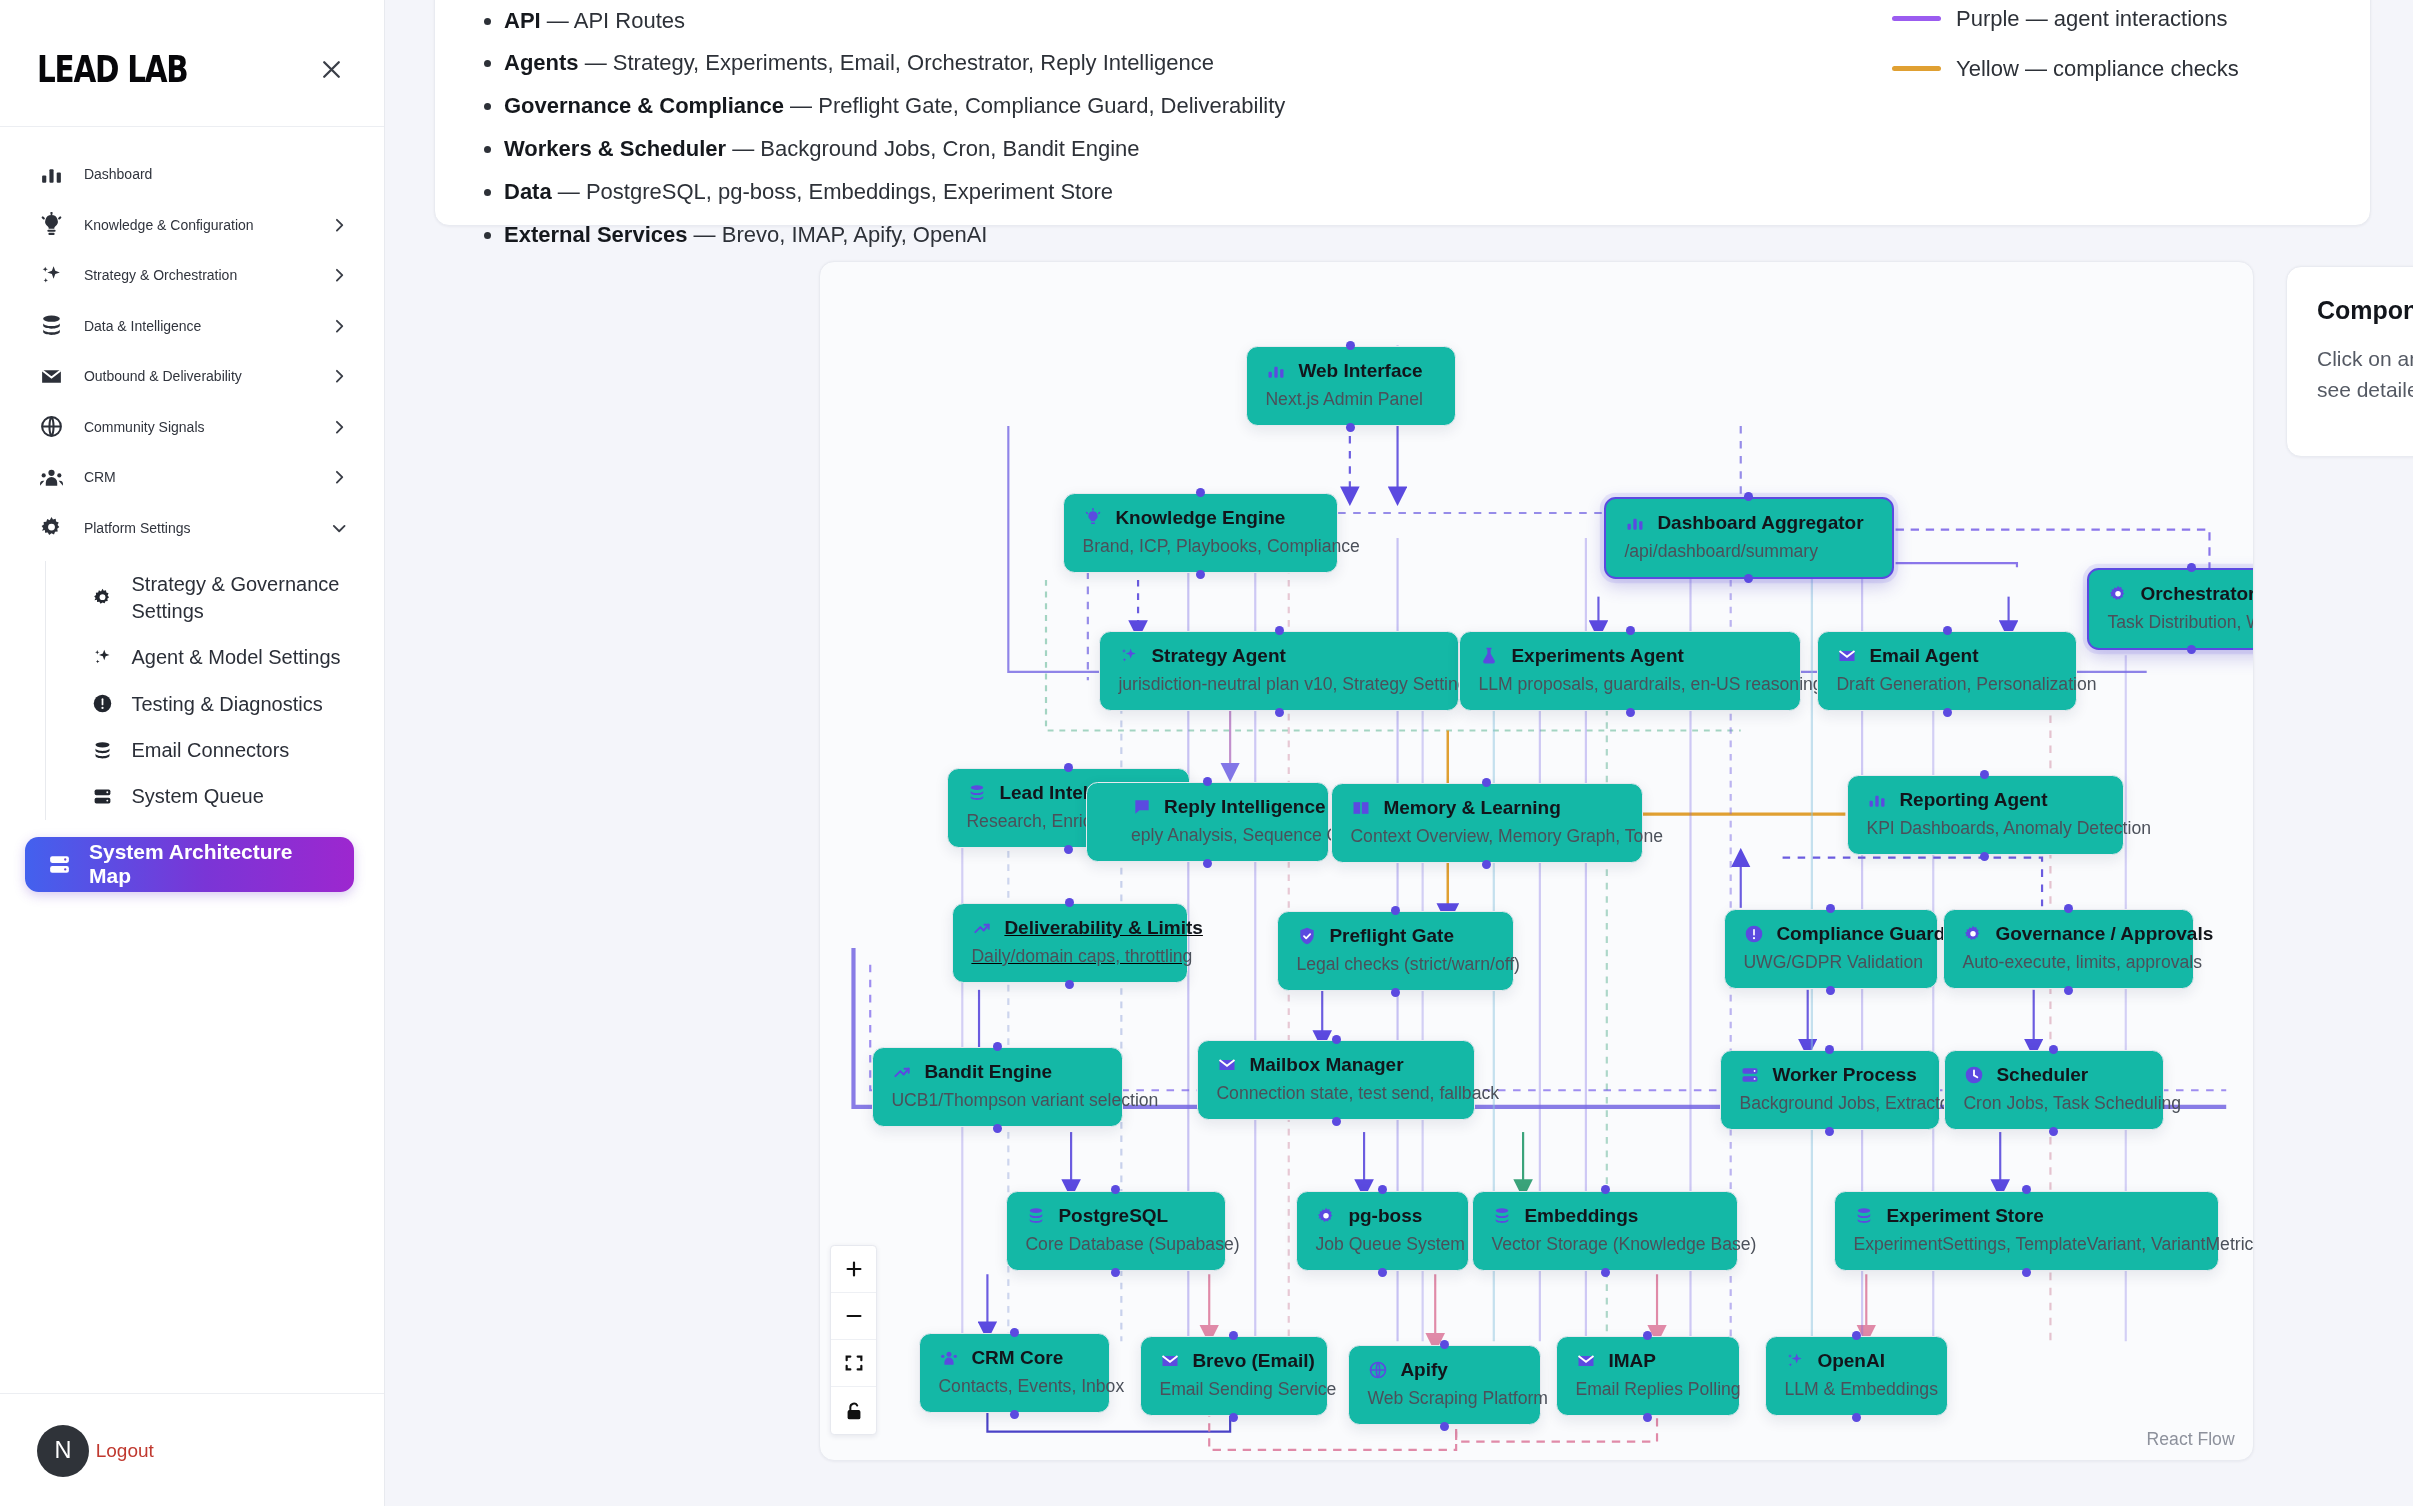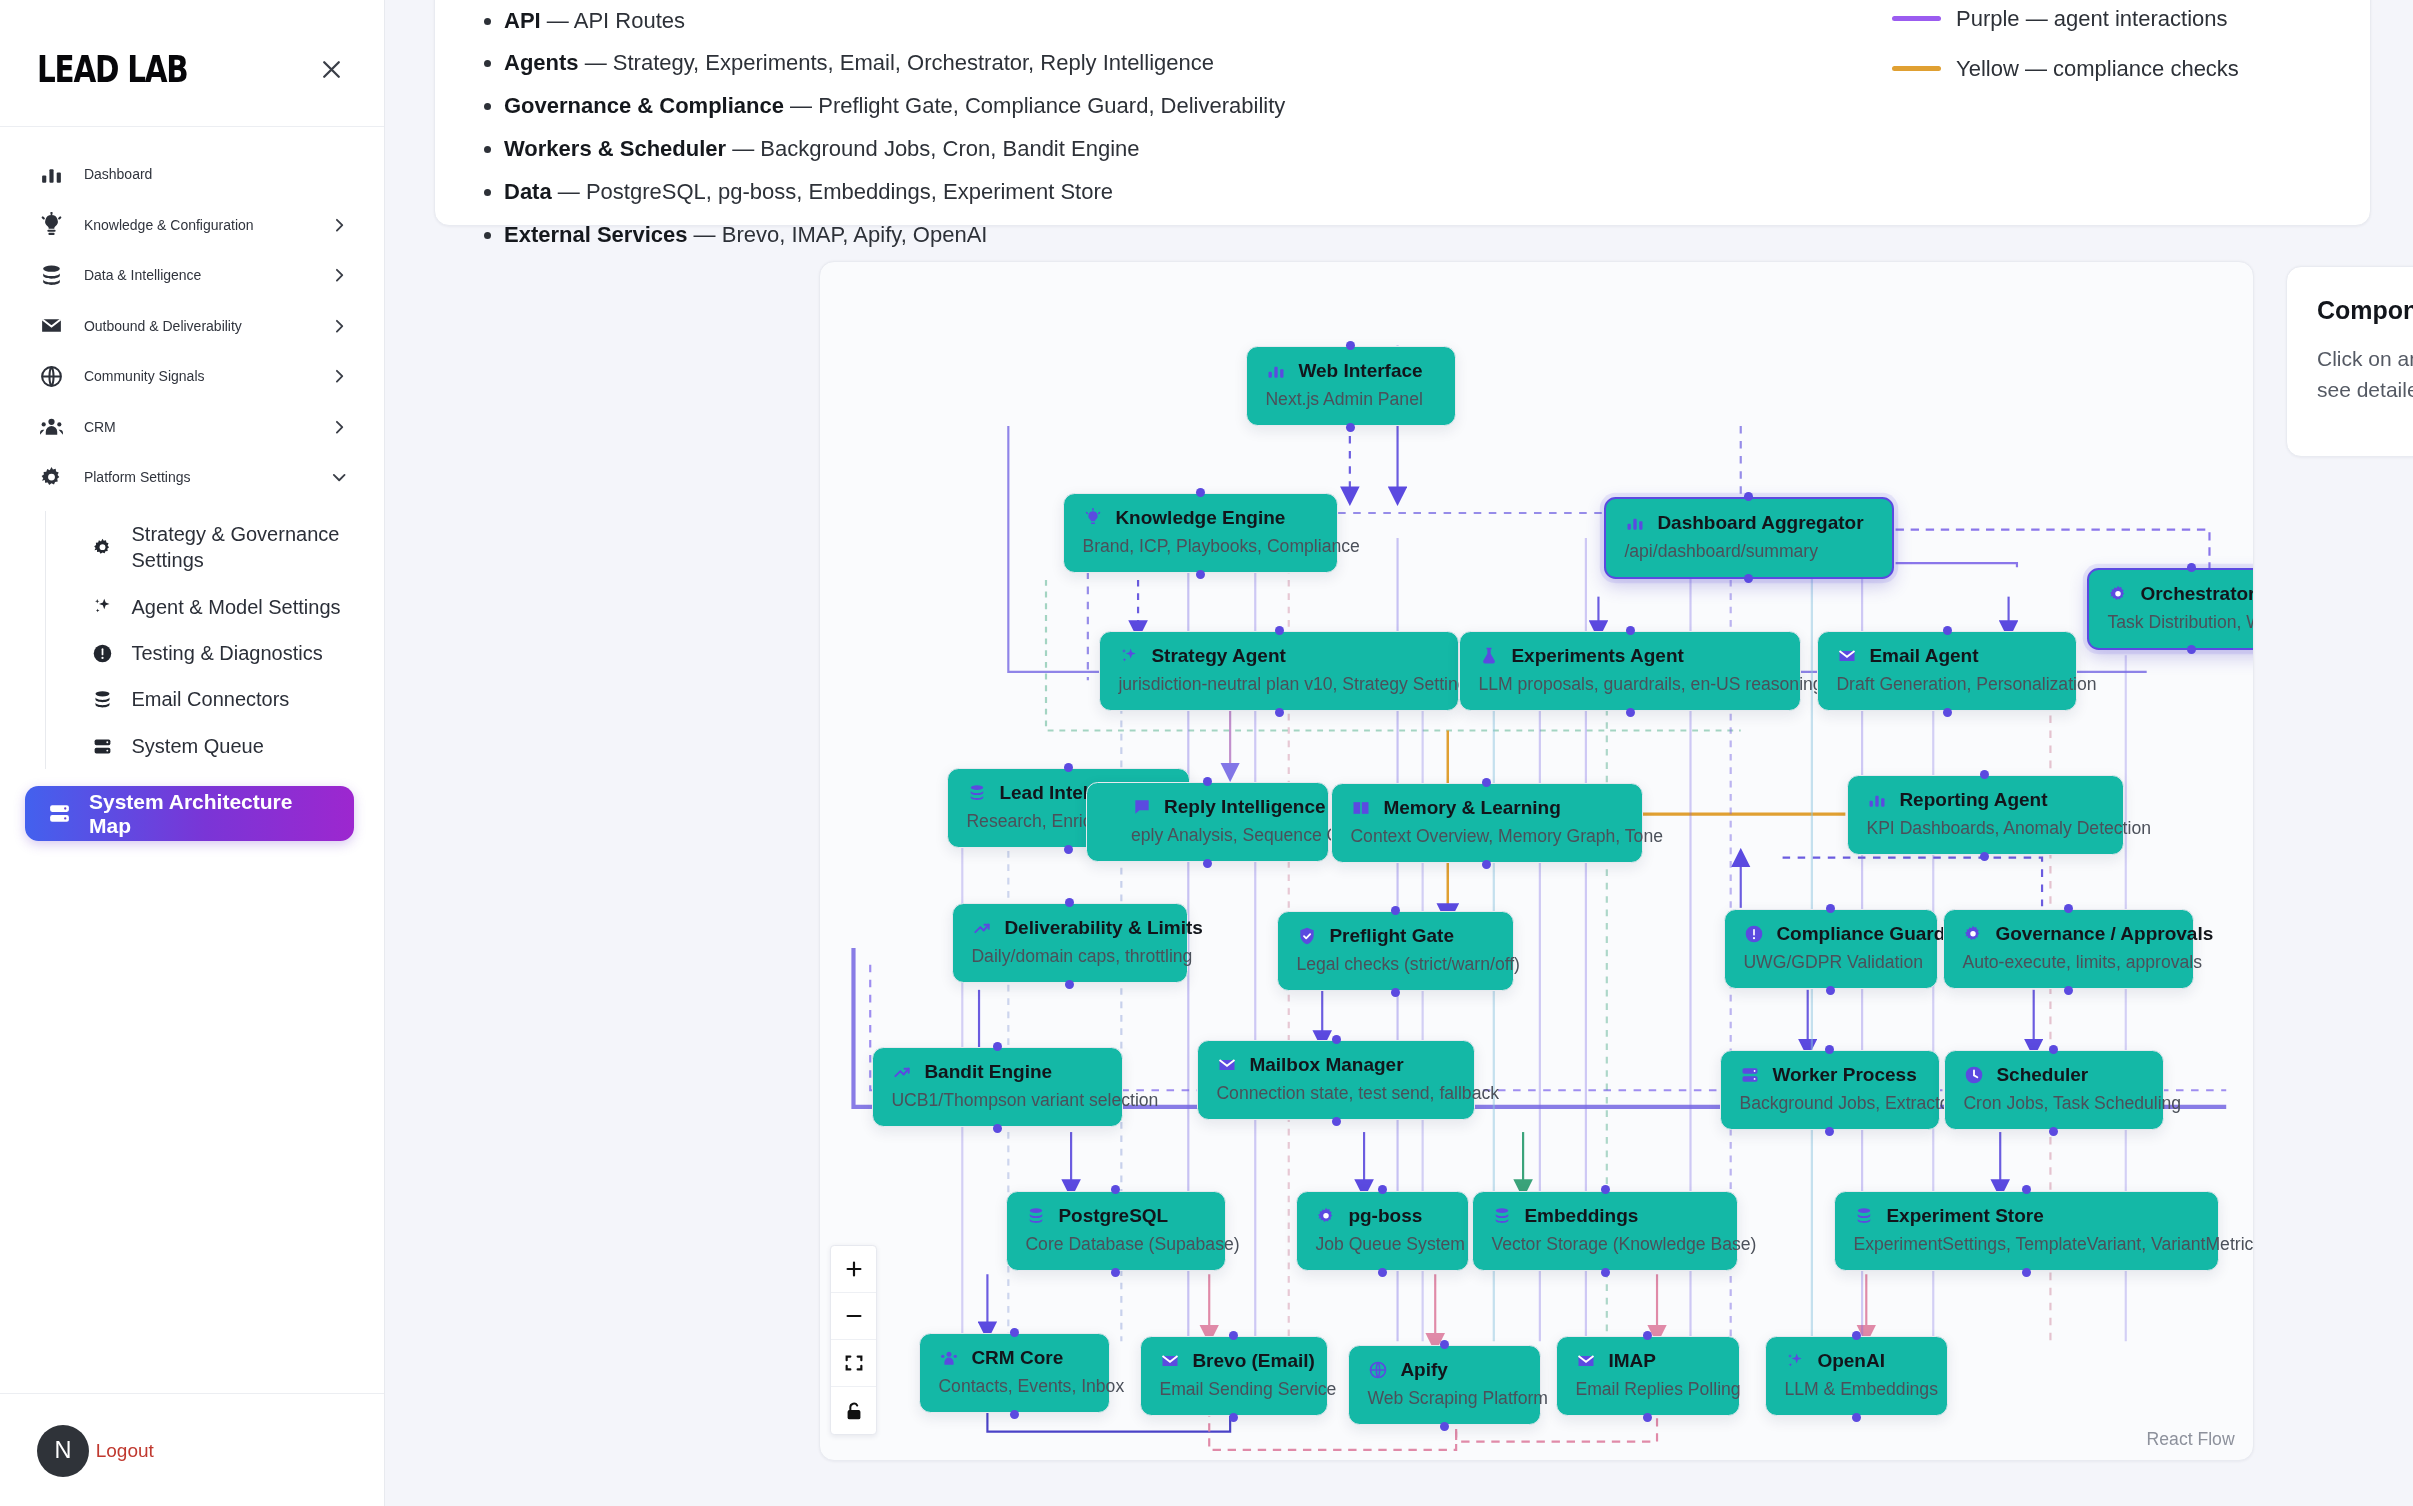--- a/index.html
+++ b/index.html
@@ -178,20 +178,35 @@
       </div>
       <div class="nav-item">
         <span class="ico">
             <svg viewBox="0 0 24 24" fill="none" stroke="currentColor" stroke-width="2" stroke-linecap="round">
               <path d="M9 18h6M10 21h4"></path>
               <path d="M12 3a6 6 0 00-3.5 10.9c.5.4.8 1 .8 1.6V16h5.4v-.5c0-.6.3-1.2.8-1.6A6 6 0 0012 3z" fill="currentColor" stroke="none"></path>
               <path d="M12 0.6v1.4M3.6 5.2l1 1M20.4 5.2l-1 1"></path>
             </svg>
           </span>
         <span class="lbl">Knowledge &amp; Configuration</span>
+        <span class="chev">
+            <svg viewBox="0 0 24 24" fill="none" stroke="currentColor" stroke-width="2.4" stroke-linecap="round" stroke-linejoin="round">
+              <path d="M9 5l7 7-7 7"></path>
+            </svg>
+          </span>
+      </div>
+      <div class="nav-item">
+        <span class="ico">
+            <svg viewBox="0 0 24 24" fill="currentColor">
+              <path d="M14 3l1.6 4.4L20 9l-4.4 1.6L14 15l-1.6-4.4L8 9l4.4-1.6z"></path>
+              <path d="M6 3.5l.7 1.8 1.8.7-1.8.7L6 8.5l-.7-1.8L3.5 6l1.8-.7z"></path>
+              <path d="M6.5 14.5l.6 1.5 1.5.6-1.5.6-.6 1.5-.6-1.5-1.5-.6 1.5-.6z"></path>
+            </svg>
+          </span>
+        <span class="lbl">Strategy &amp; Orchestration</span>
         <span class="chev">
             <svg viewBox="0 0 24 24" fill="none" stroke="currentColor" stroke-width="2.4" stroke-linecap="round" stroke-linejoin="round">
               <path d="M9 5l7 7-7 7"></path>
             </svg>
           </span>
       </div>
       <div class="nav-item">
         <span class="ico">
             <svg viewBox="0 0 24 24" fill="currentColor">
               <ellipse cx="12" cy="5.5" rx="8" ry="3"></ellipse>
@@ -610,21 +625,21 @@
                 <rect x="10" y="7" width="4" height="13" rx="1"></rect>
                 <rect x="17" y="10" width="4" height="10" rx="1"></rect>
               </svg>
             </span>
             <span class="ntitle">Reporting Agent</span>
           </div>
           <div class="nsub">KPI Dashboards, Anomaly Detection</div>
         </div>
         <span class="port" style="left: 1160px; top: 508px;"></span>
         <span class="port" style="left: 1160px; top: 590px;"></span>
-        <div class="node" style="left: 132px; top: 641px; width: 236px;">
+        <div class="node" style="left: 132px; top: 641px; width: 236px; text-decoration: underline;">
           <div class="nhead">
             <span class="nico">
               <svg viewBox="0 0 24 24" fill="none" stroke="currentColor" stroke-width="2.4" stroke-linecap="round" stroke-linejoin="round">
                 <path d="M4 17l6-6 4 4 6-7"></path>
                 <path d="M15 8h5v5"></path>
               </svg>
             </span>
             <span class="ntitle">Deliverability &amp; Limits</span>
           </div>
           <div class="nsub">Daily/domain caps, throttling</div>

